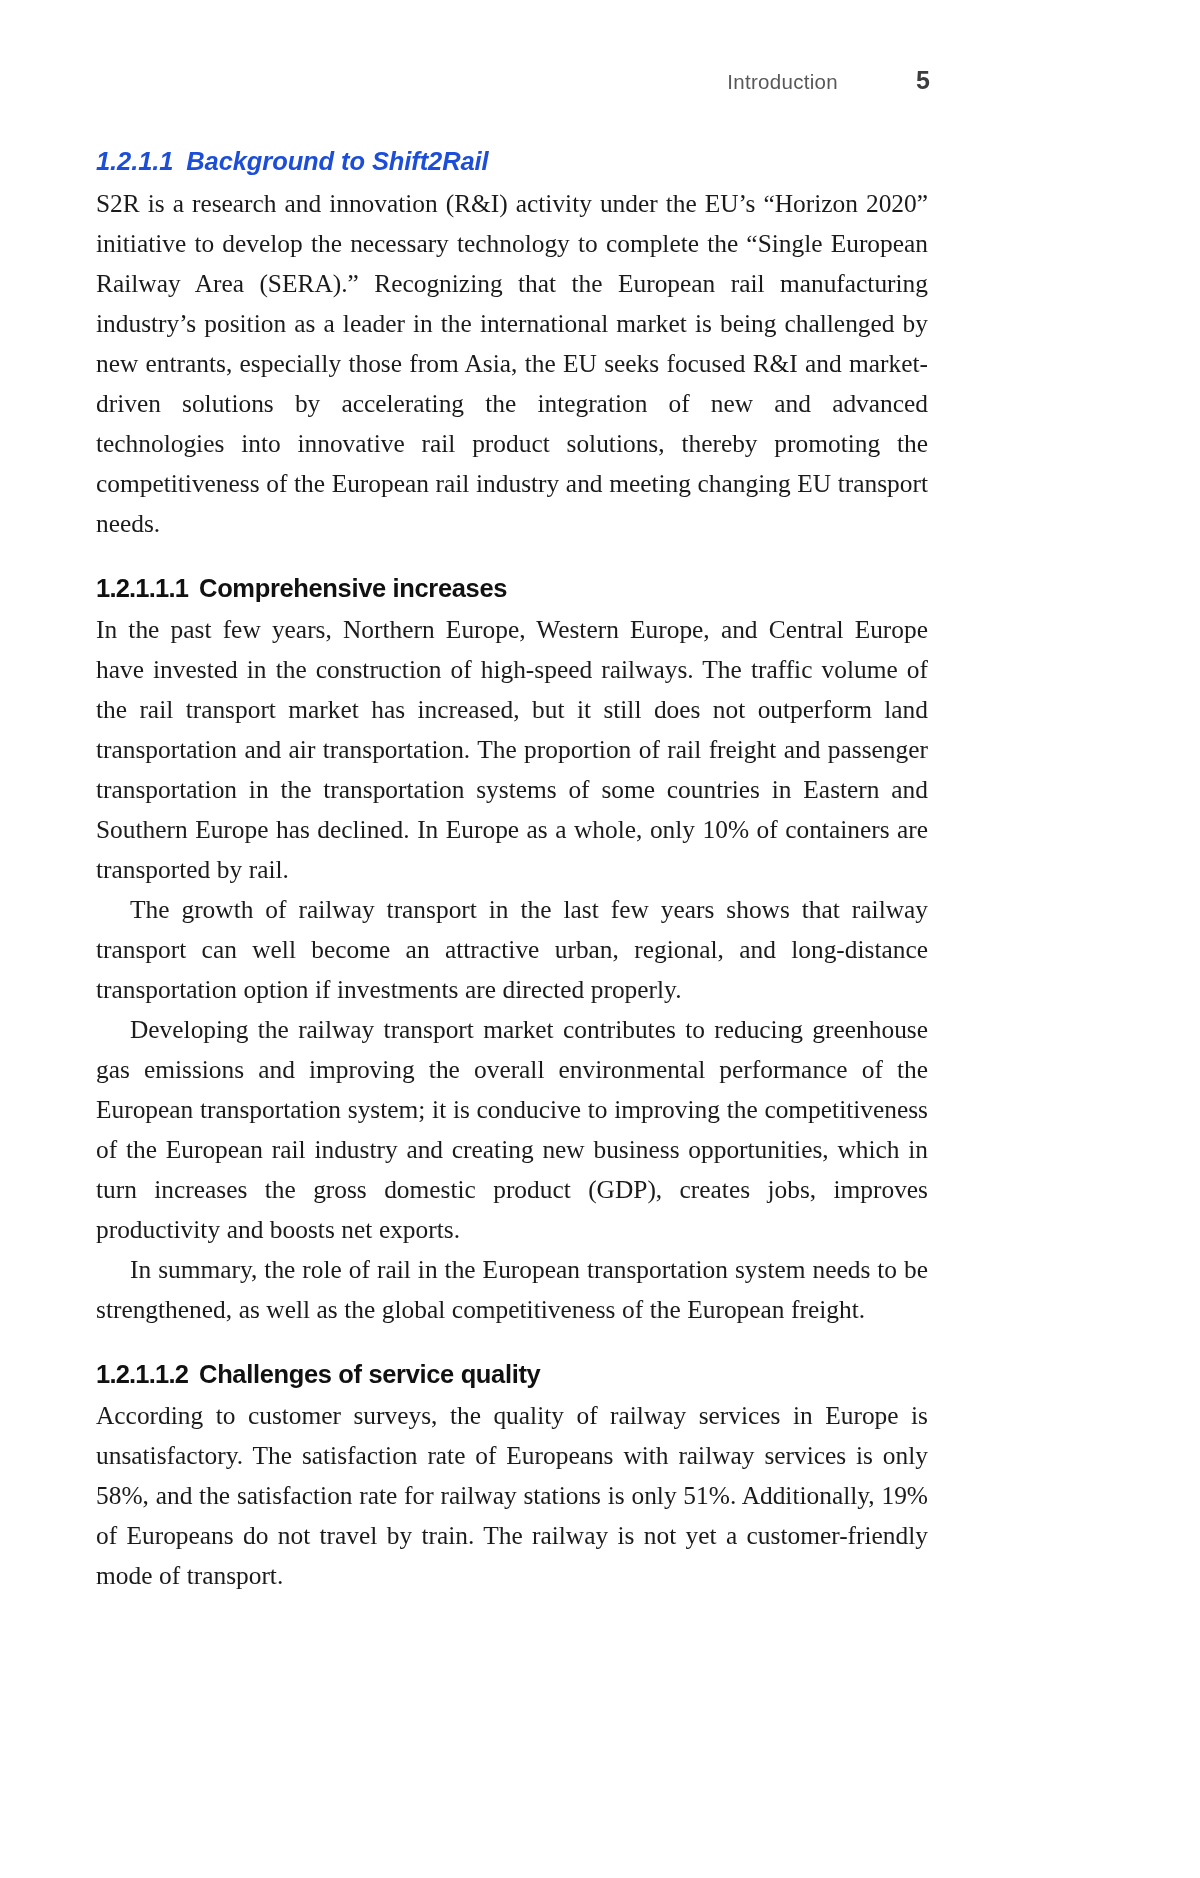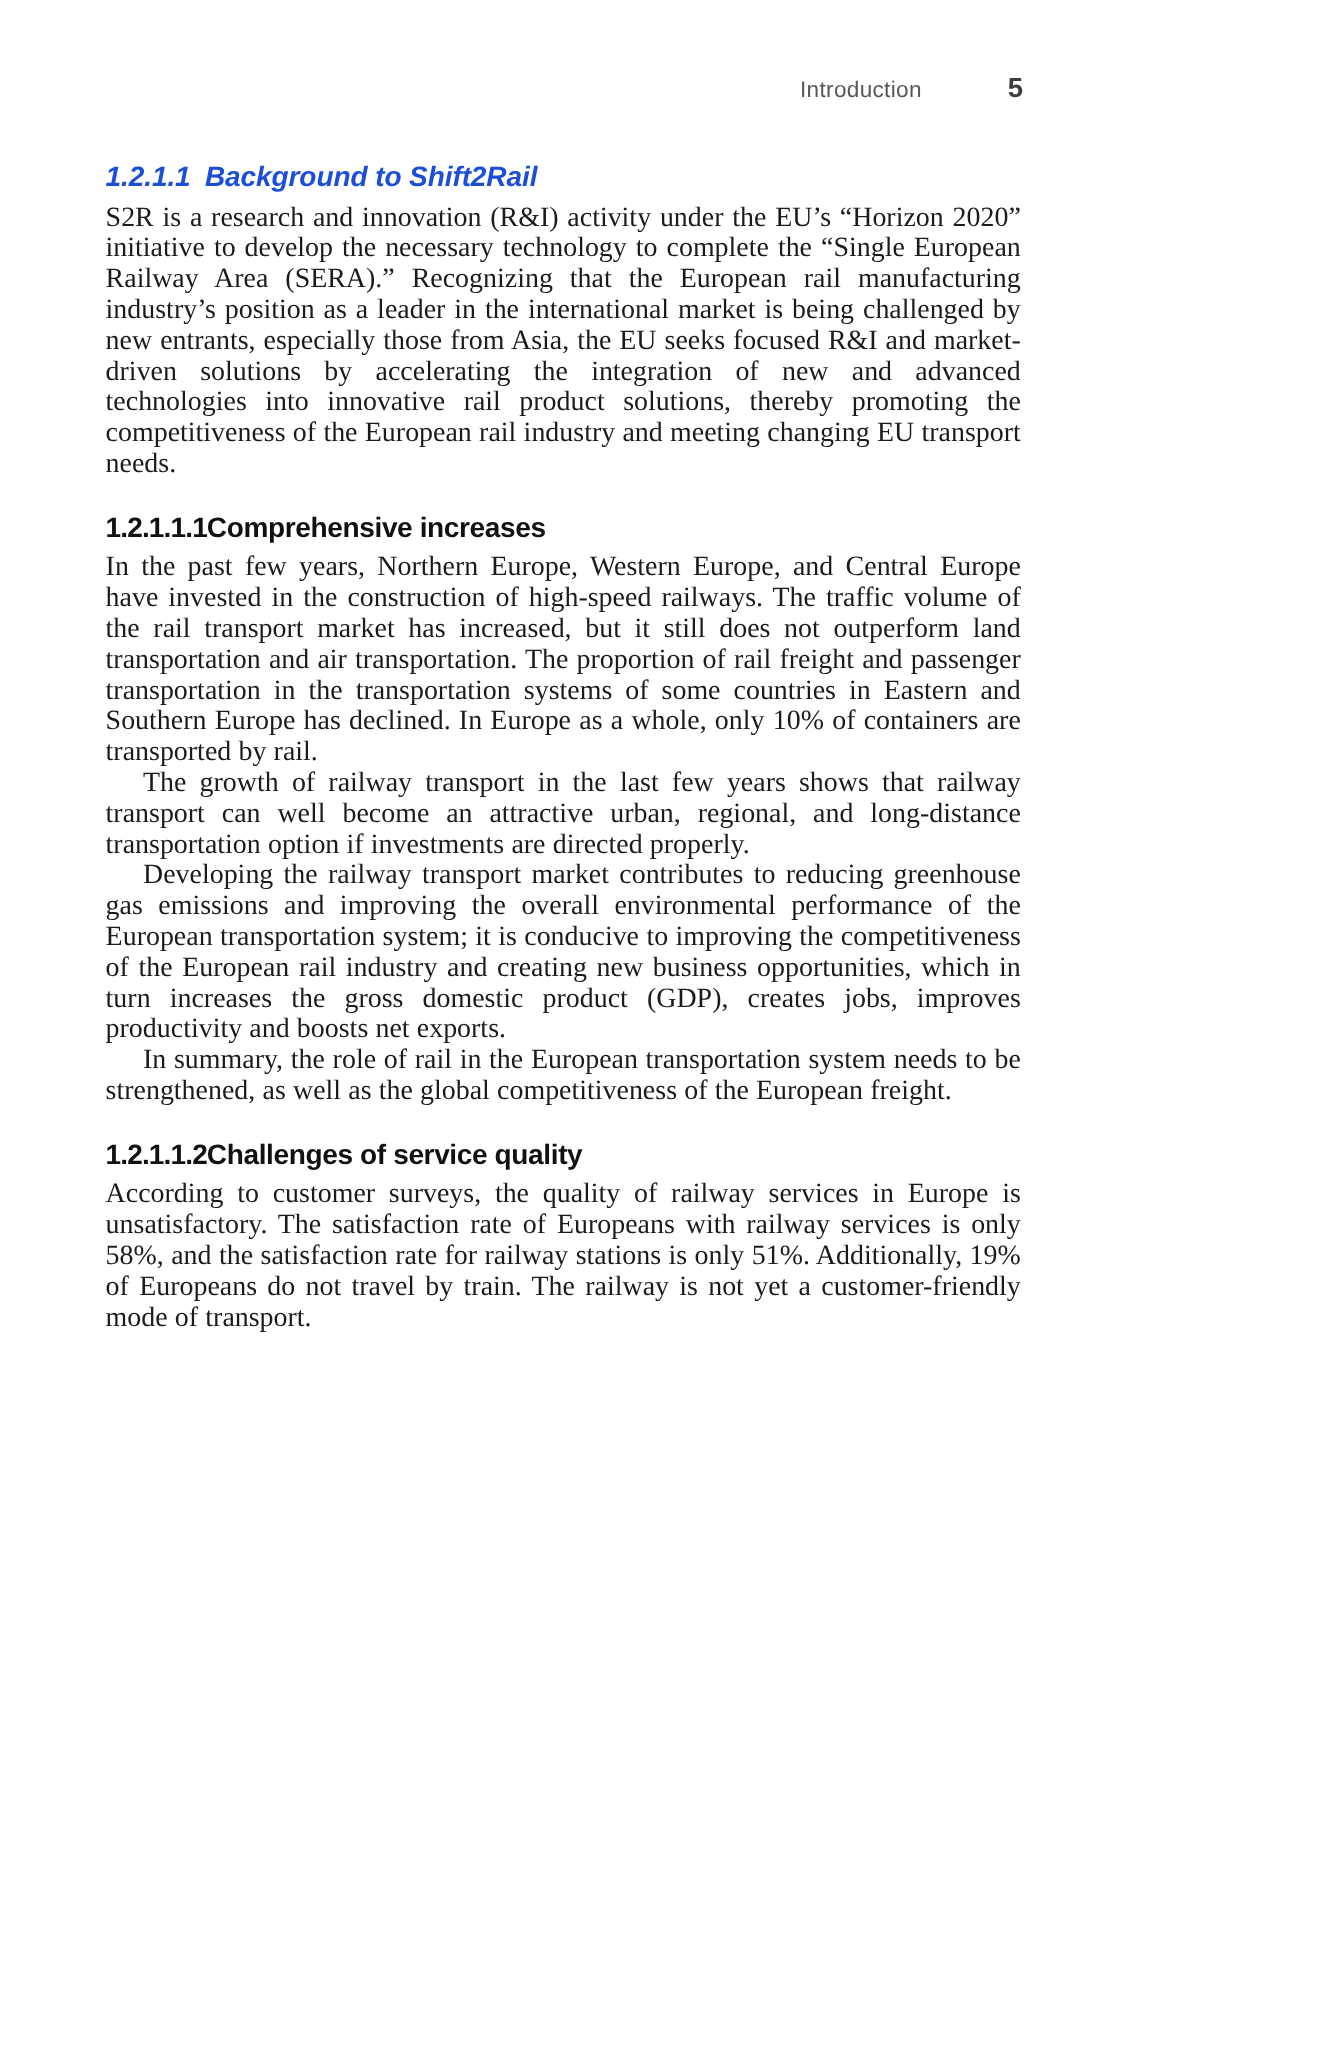--- a/index.html
+++ b/index.html
@@ -74,28 +74,29 @@
   h4.h-bold {
     font-family: "Liberation Sans", sans-serif;
     font-weight: bold;
     font-size: 25.5px;
     line-height: 1.18;
     margin: 30px 0 6px 0;
     letter-spacing: -0.35px;
     color: #111;
   }
   h4.h-bold .num {
+    margin-right: 11px;
     letter-spacing: -0.8px;
   }
 
   
   p.body {
     margin: 0;
     font-size: 25.4px;
-    line-height: 28px;
+    line-height: 40px;
     text-align: justify;
     text-justify: inter-word;
     hyphens: manual;
     word-spacing: 0.2px;
   }
   p.body.indent {
     text-indent: 34px;
   }
 </style>
 </head>

